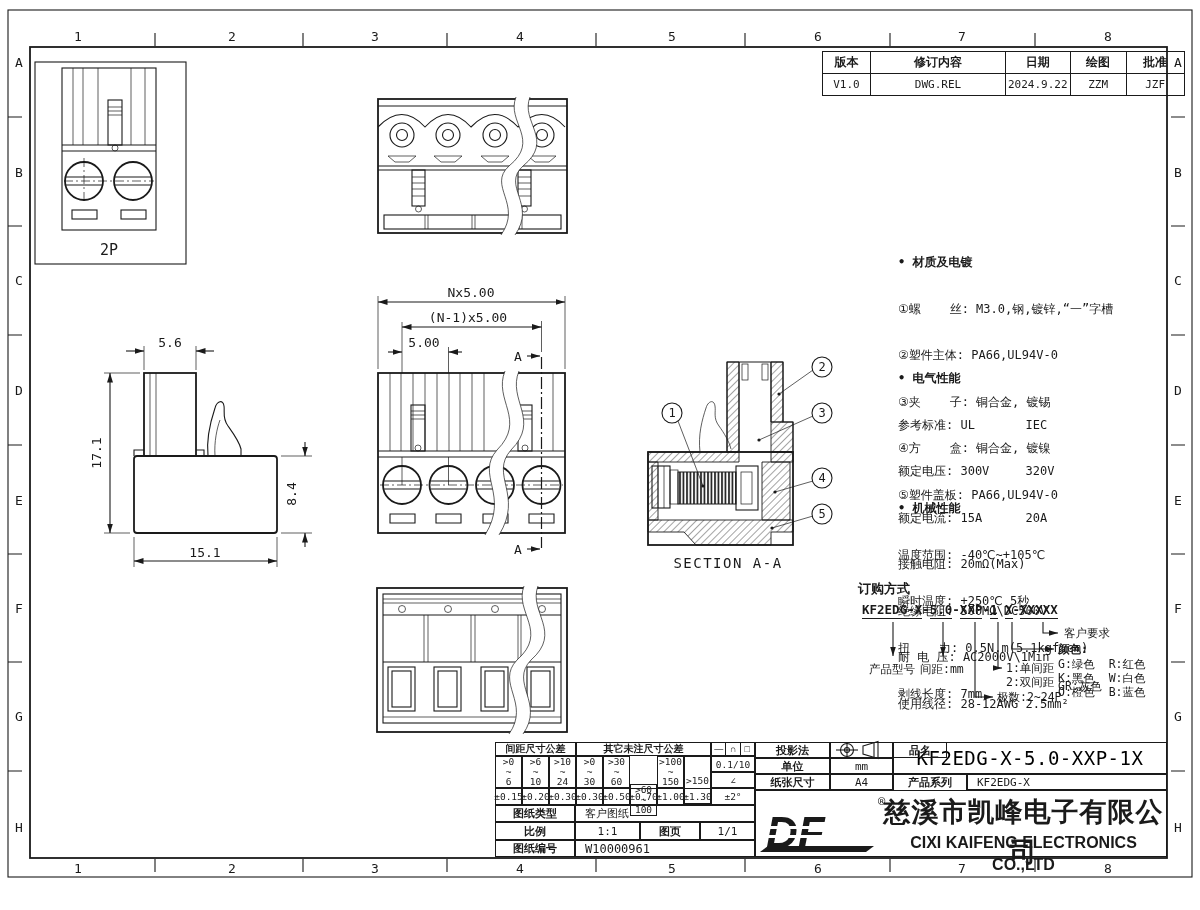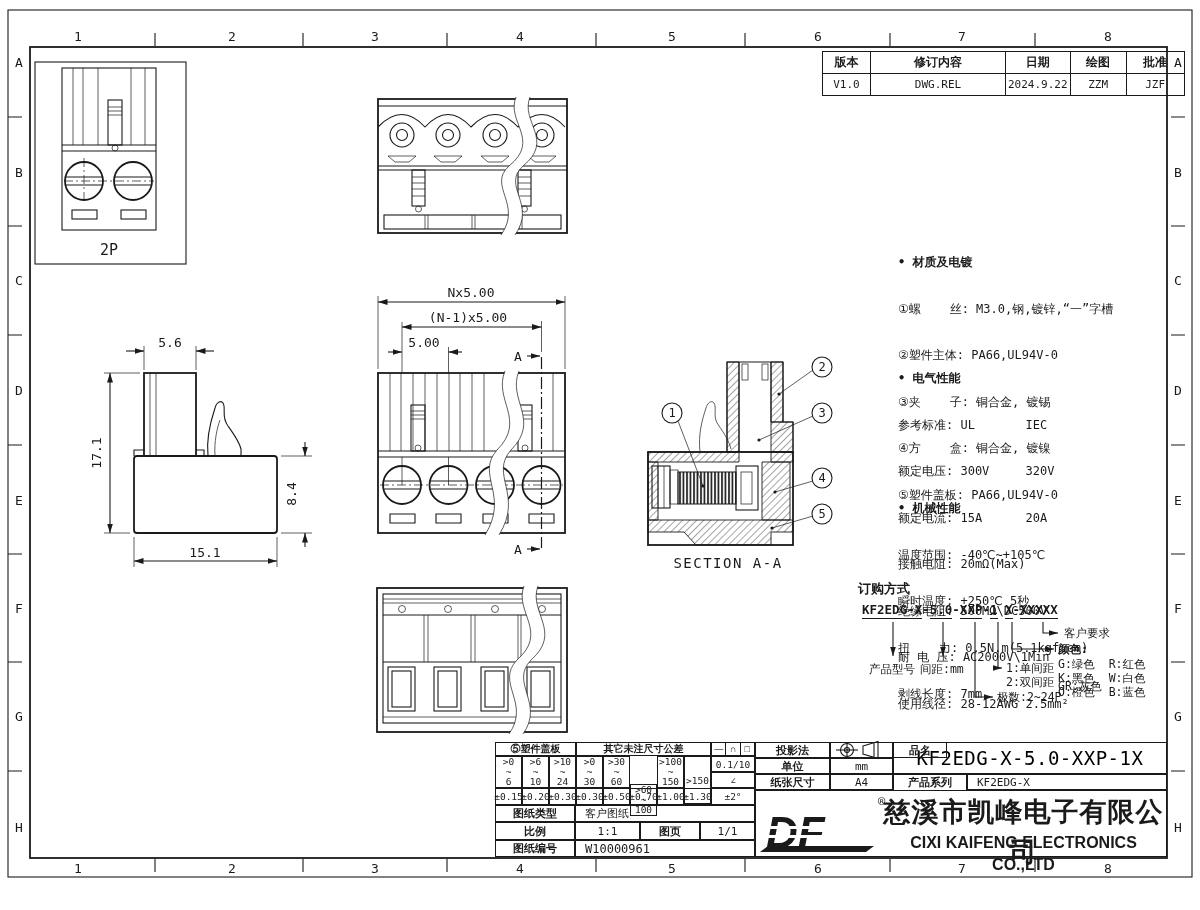--- a/index.html
+++ b/index.html
@@ -390,21 +390,21 @@
 <div class="olabel" style="left:1058px;top:658px">G:绿色  R:红色</div>
 <div class="olabel" style="left:1058px;top:672px">K:黑色  W:白色</div>
 <div class="olabel" style="left:1058px;top:686px">O:橙色  B:蓝色</div>
 <div class="olabel" style="left:1058px;top:680px">GR:灰色</div>
 <div class="olabel" style="left:1006px;top:662px">1:单间距</div>
 <div class="olabel" style="left:1006px;top:676px">2:双间距</div>
 <div class="olabel" style="left:997px;top:691px">极数:2~24P</div>
 <div class="olabel" style="left:869px;top:663px">产品型号</div>
 <div class="olabel" style="left:920px;top:663px">间距:mm</div>
 
-<div class="cell" style="left:495px;top:742px;width:81px;height:14px;font-size:10px;font-weight:bold">⑤塑件盖板</div>
+<div class="cell" style="left:495px;top:742px;width:81px;height:14px;font-size:10px;font-weight:bold">间距尺寸公差</div>
 <div class="cell" style="left:576px;top:742px;width:135px;height:14px;font-size:10px;font-weight:bold">其它未注尺寸公差</div>
 
 <div class="cell rcol" style="left:495px;top:756px;width:27px;height:32px">
       <span>&gt;0</span>
       <span>~</span>
       <span>6</span>
     </div>
 <div class="cell rcol" style="left:522px;top:756px;width:27px;height:32px">
       <span>&gt;6</span>
       <span>~</span>

